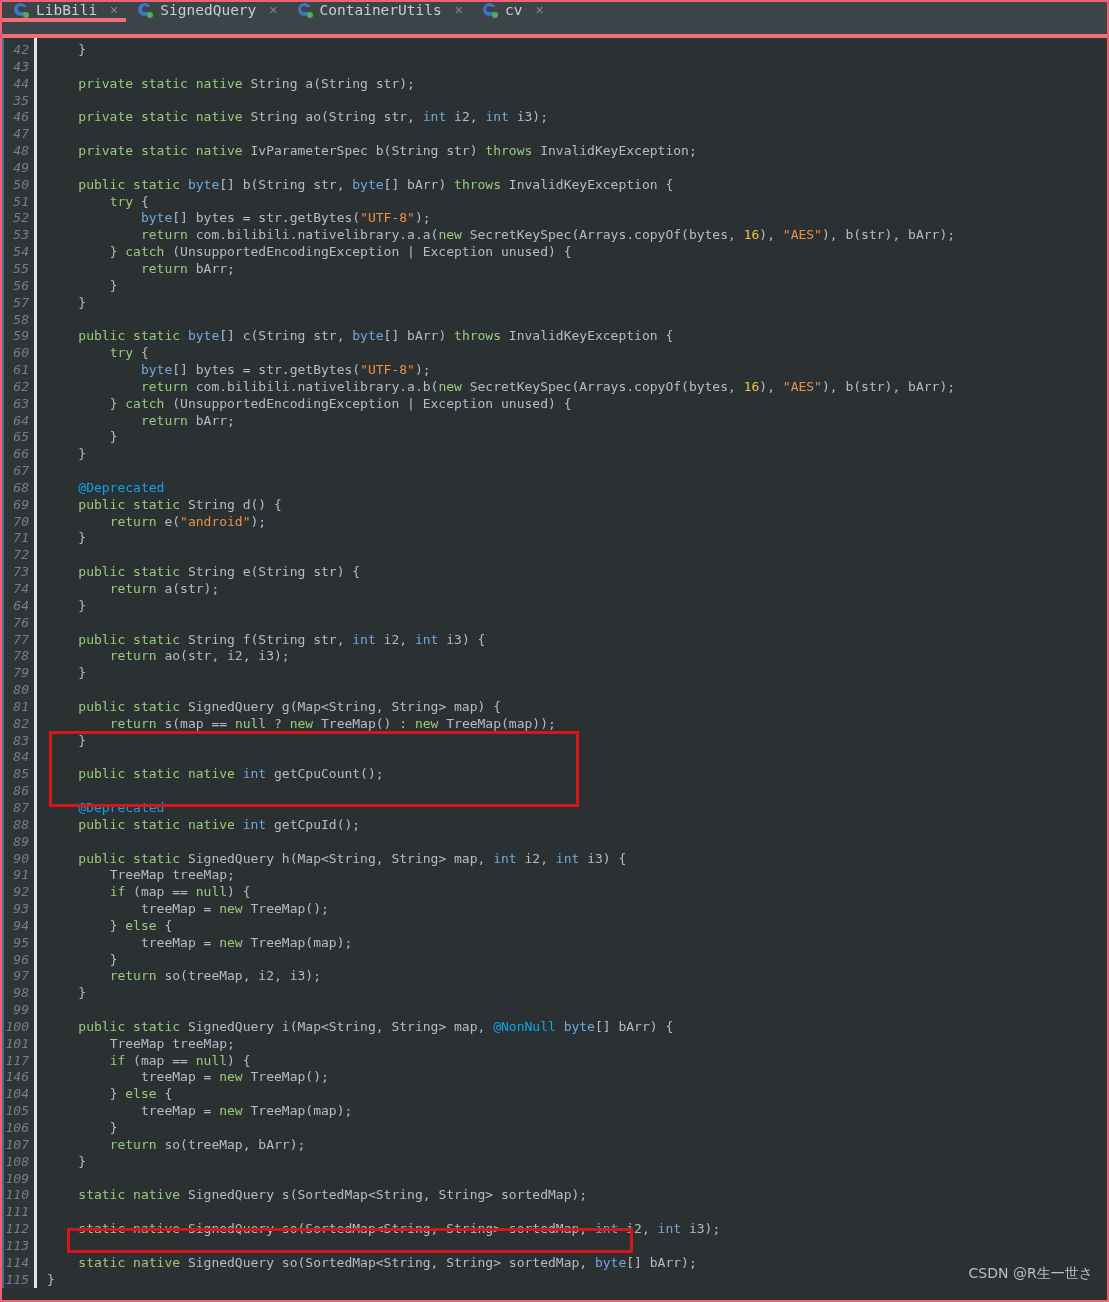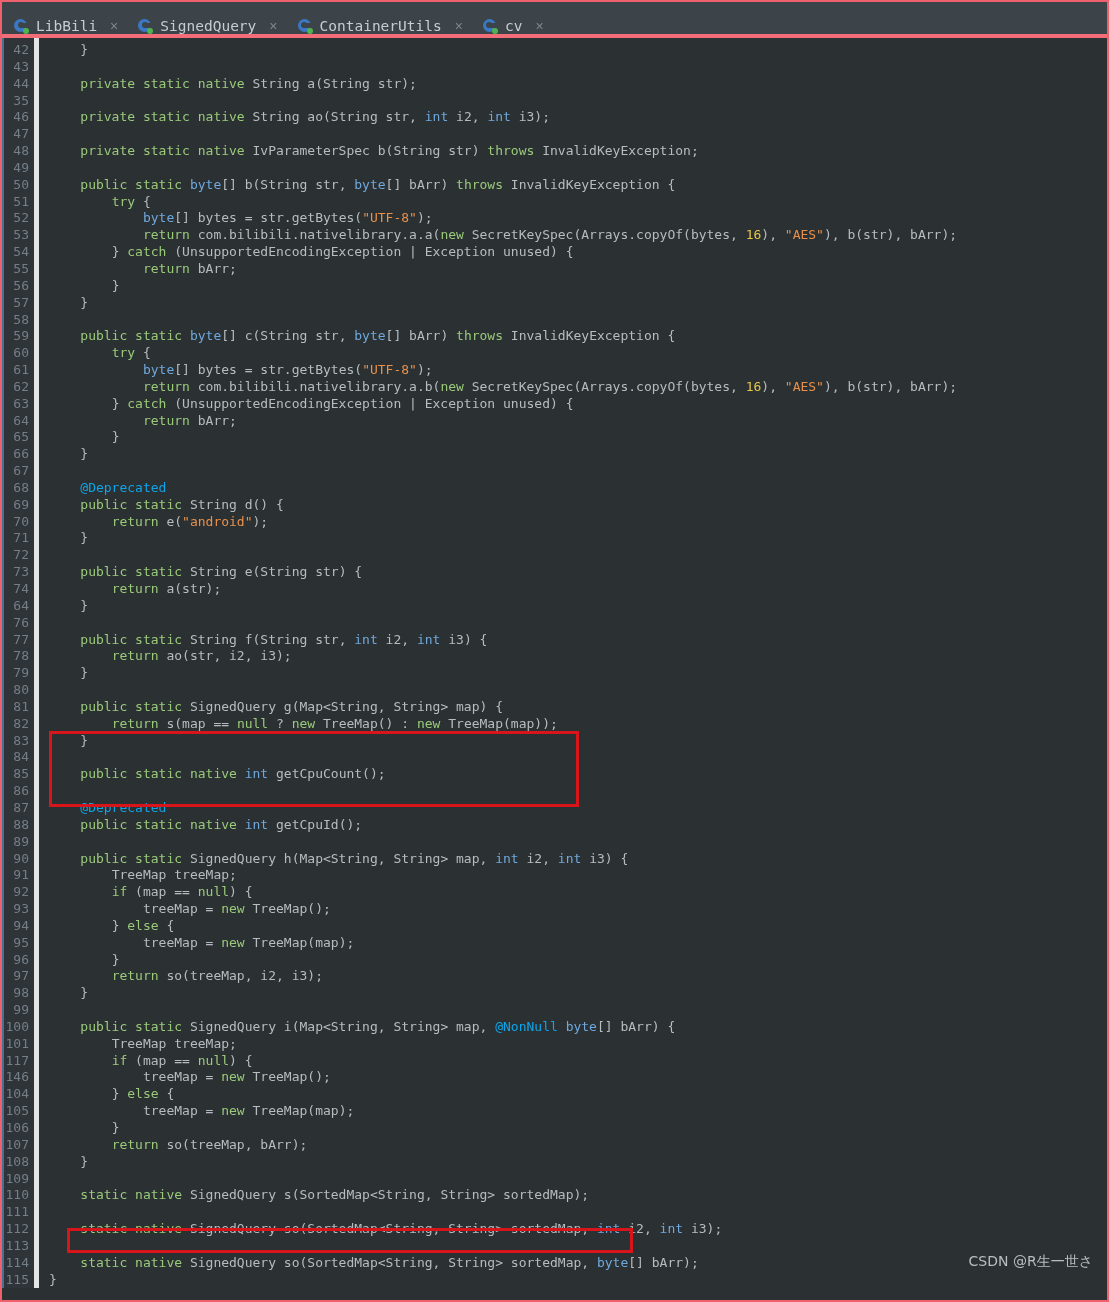--- a/index.html
+++ b/index.html
@@ -15,21 +15,21 @@
     position: relative;
     border: 2px solid #f0616e;
     box-sizing: border-box;
   }
 
   
   #tabbar {
     height: 36px;
     background: #3c4449;
     display: flex;
-    align-items: flex-end;
+    align-items: flex-start;
     box-sizing: border-box;
     position: relative;
     border-bottom: 4px solid #f26d78;
   }
   .tab {
     display: flex;
     align-items: center;
     padding: 0 8px 0 12px;
     gap: 7px;
     position: relative;
@@ -102,26 +102,27 @@
     overflow: hidden;
   }
   #code-area {
     display: flex;
     align-items: flex-start;
   }
   #gutter {
     width: 30px;
     flex: 0 0 30px;
     background: #2e3438;
-    border-right: 5px solid #e5e5e5;
+    border-right: 3px solid #e5e5e5;
     border-left: 2px solid #4a6f96;
     text-align: right;
     padding-top: 4px;
     box-sizing: content-box;
     user-select: none;
+    font-style: italic;
   }
   .lnum {
     color: #757f87;
     font-size: 13px;
     line-height: 16.85px;
     height: 16.85px;
     padding-right: 5px;
     font-family: "DejaVu Sans Mono", "Liberation Mono", monospace;
     white-space: pre;
   }
@@ -156,21 +157,21 @@
     box-sizing: border-box;
     pointer-events: none;
   }
   #redbox-g  { left: 47px;  top: 693px;  width: 530px; height: 76px; }
   #redbox-s  { left: 65px;  top: 1190px; width: 566px; height: 25px; }
 
   
   #watermark {
     position: absolute;
     right: 14px;
-    bottom: 25px;
+    bottom: 13px;
     color: #c3c9cd;
     font-size: 14px;
     font-family: "DejaVu Sans", "Liberation Sans", sans-serif;
     opacity: 0.92;
     white-space: nowrap;
     margin-top: 14px;
   }
 </style>
 </head>
 <body>

